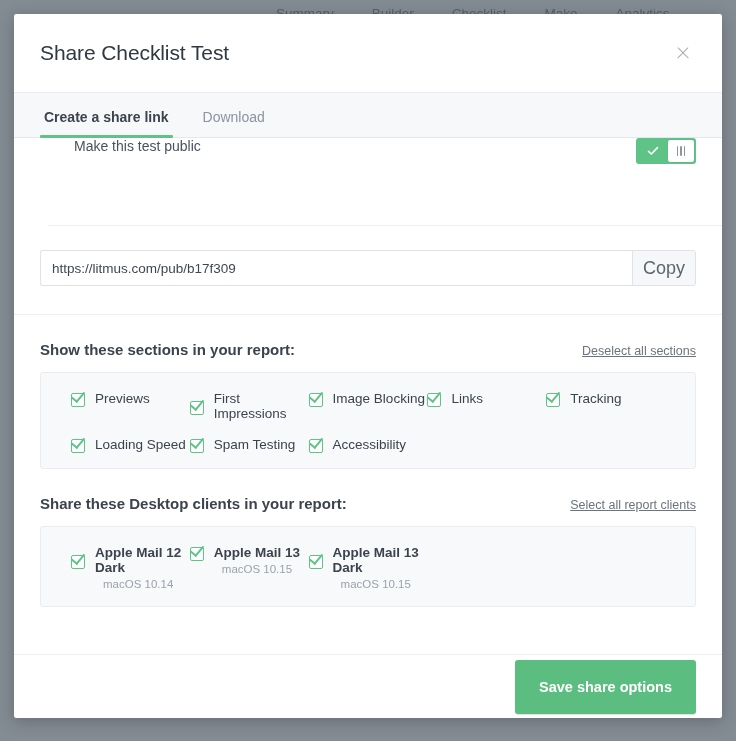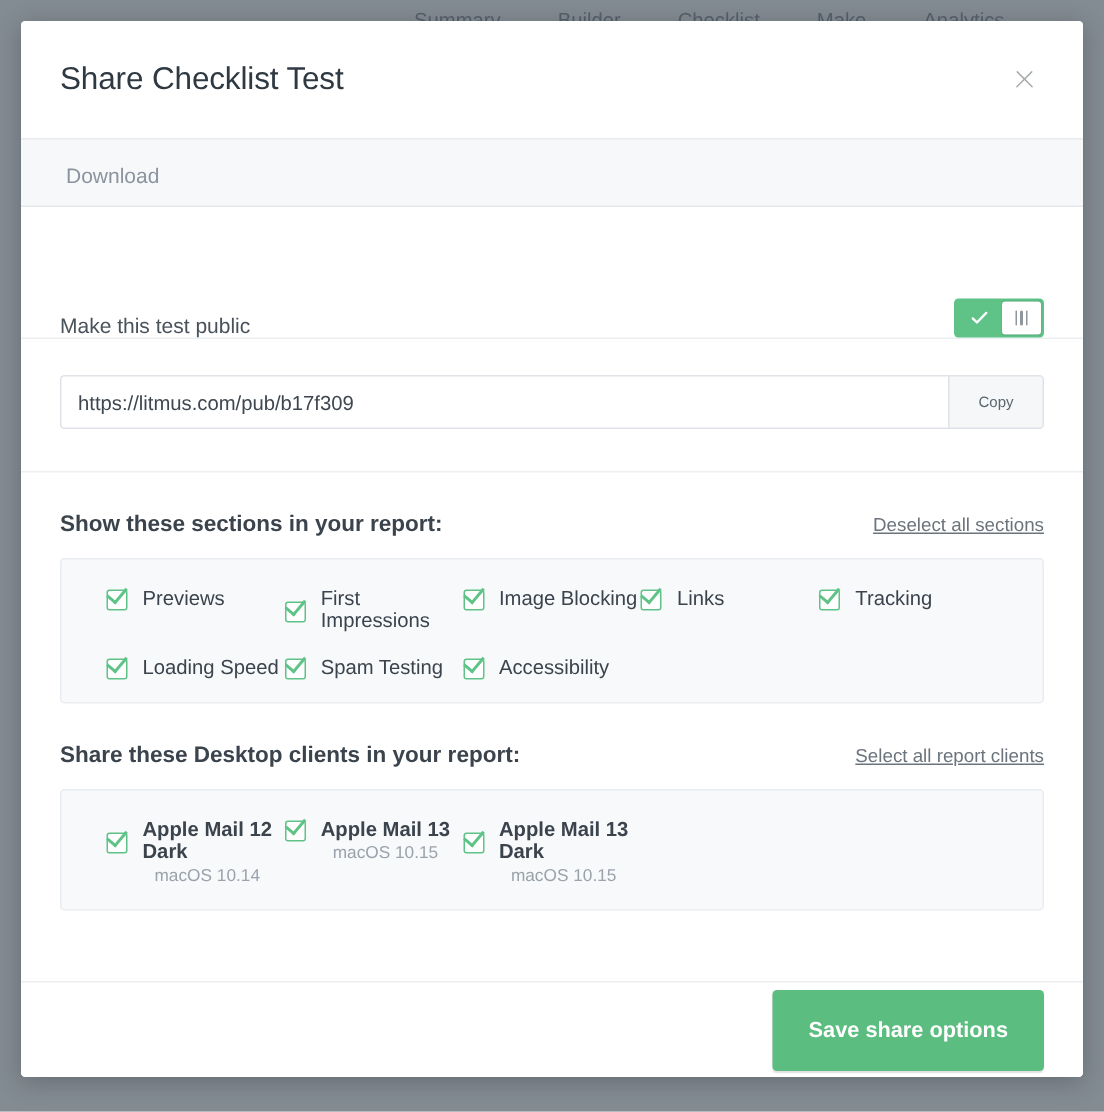--- a/index.html
+++ b/index.html
@@ -127,23 +127,24 @@
   .modal-body::-webkit-scrollbar { width: 8px; }
   .modal-body::-webkit-scrollbar-track { background: #ffffff; }
   .modal-body::-webkit-scrollbar-thumb {
     background: #8d9298;
     border-radius: 4px;
   }
 
   .row-public {
     height: 88px;
     display: flex;
-    align-items: flex-end;
+    align-items: flex-start;
     padding: 0 26px;
     border-bottom: 1px solid #eceff2;
+    margin-left: 34px;
   }
   .row-public .label {
     font-size: 14px;
     color: #49525b;
   }
 
   
   .toggle {
     margin-left: auto;
     width: 60px; height: 26px;
@@ -204,21 +205,21 @@
     font-family: "Liberation Sans", sans-serif;
     background: #fff;
     outline: none;
   }
   .copy-btn {
     flex: 0 0 64px;
     border: 1px solid #dfe3e8;
     border-radius: 0 3px 3px 0;
     background: #f5f7f9;
     color: #5c666f;
-    font-size: 10px;
+    font-size: 18px;
     font-family: "Liberation Sans", sans-serif;
     cursor: pointer;
   }
 
   .group-block {
     padding: 26px 26px 0 26px;
   }
   .group-head {
     display: flex;
     align-items: baseline;
@@ -333,20 +334,23 @@
 <div class="bg-scrim"></div>
 
 <div class="modal">
 
   <div class="modal-header">
     <div class="modal-title">Share Checklist Test</div>
     <div class="close-btn"></div>
   </div>
 
   <div class="tabbar">
+    <div class="tab active">
+      <span>Create a share link</span>
+    </div>
     <div class="tab">
       <span>Download</span>
     </div>
   </div>
 
   <div class="modal-body">
 
     <div class="row-public">
       <div class="label">Make this test public</div>
       <div class="toggle">

